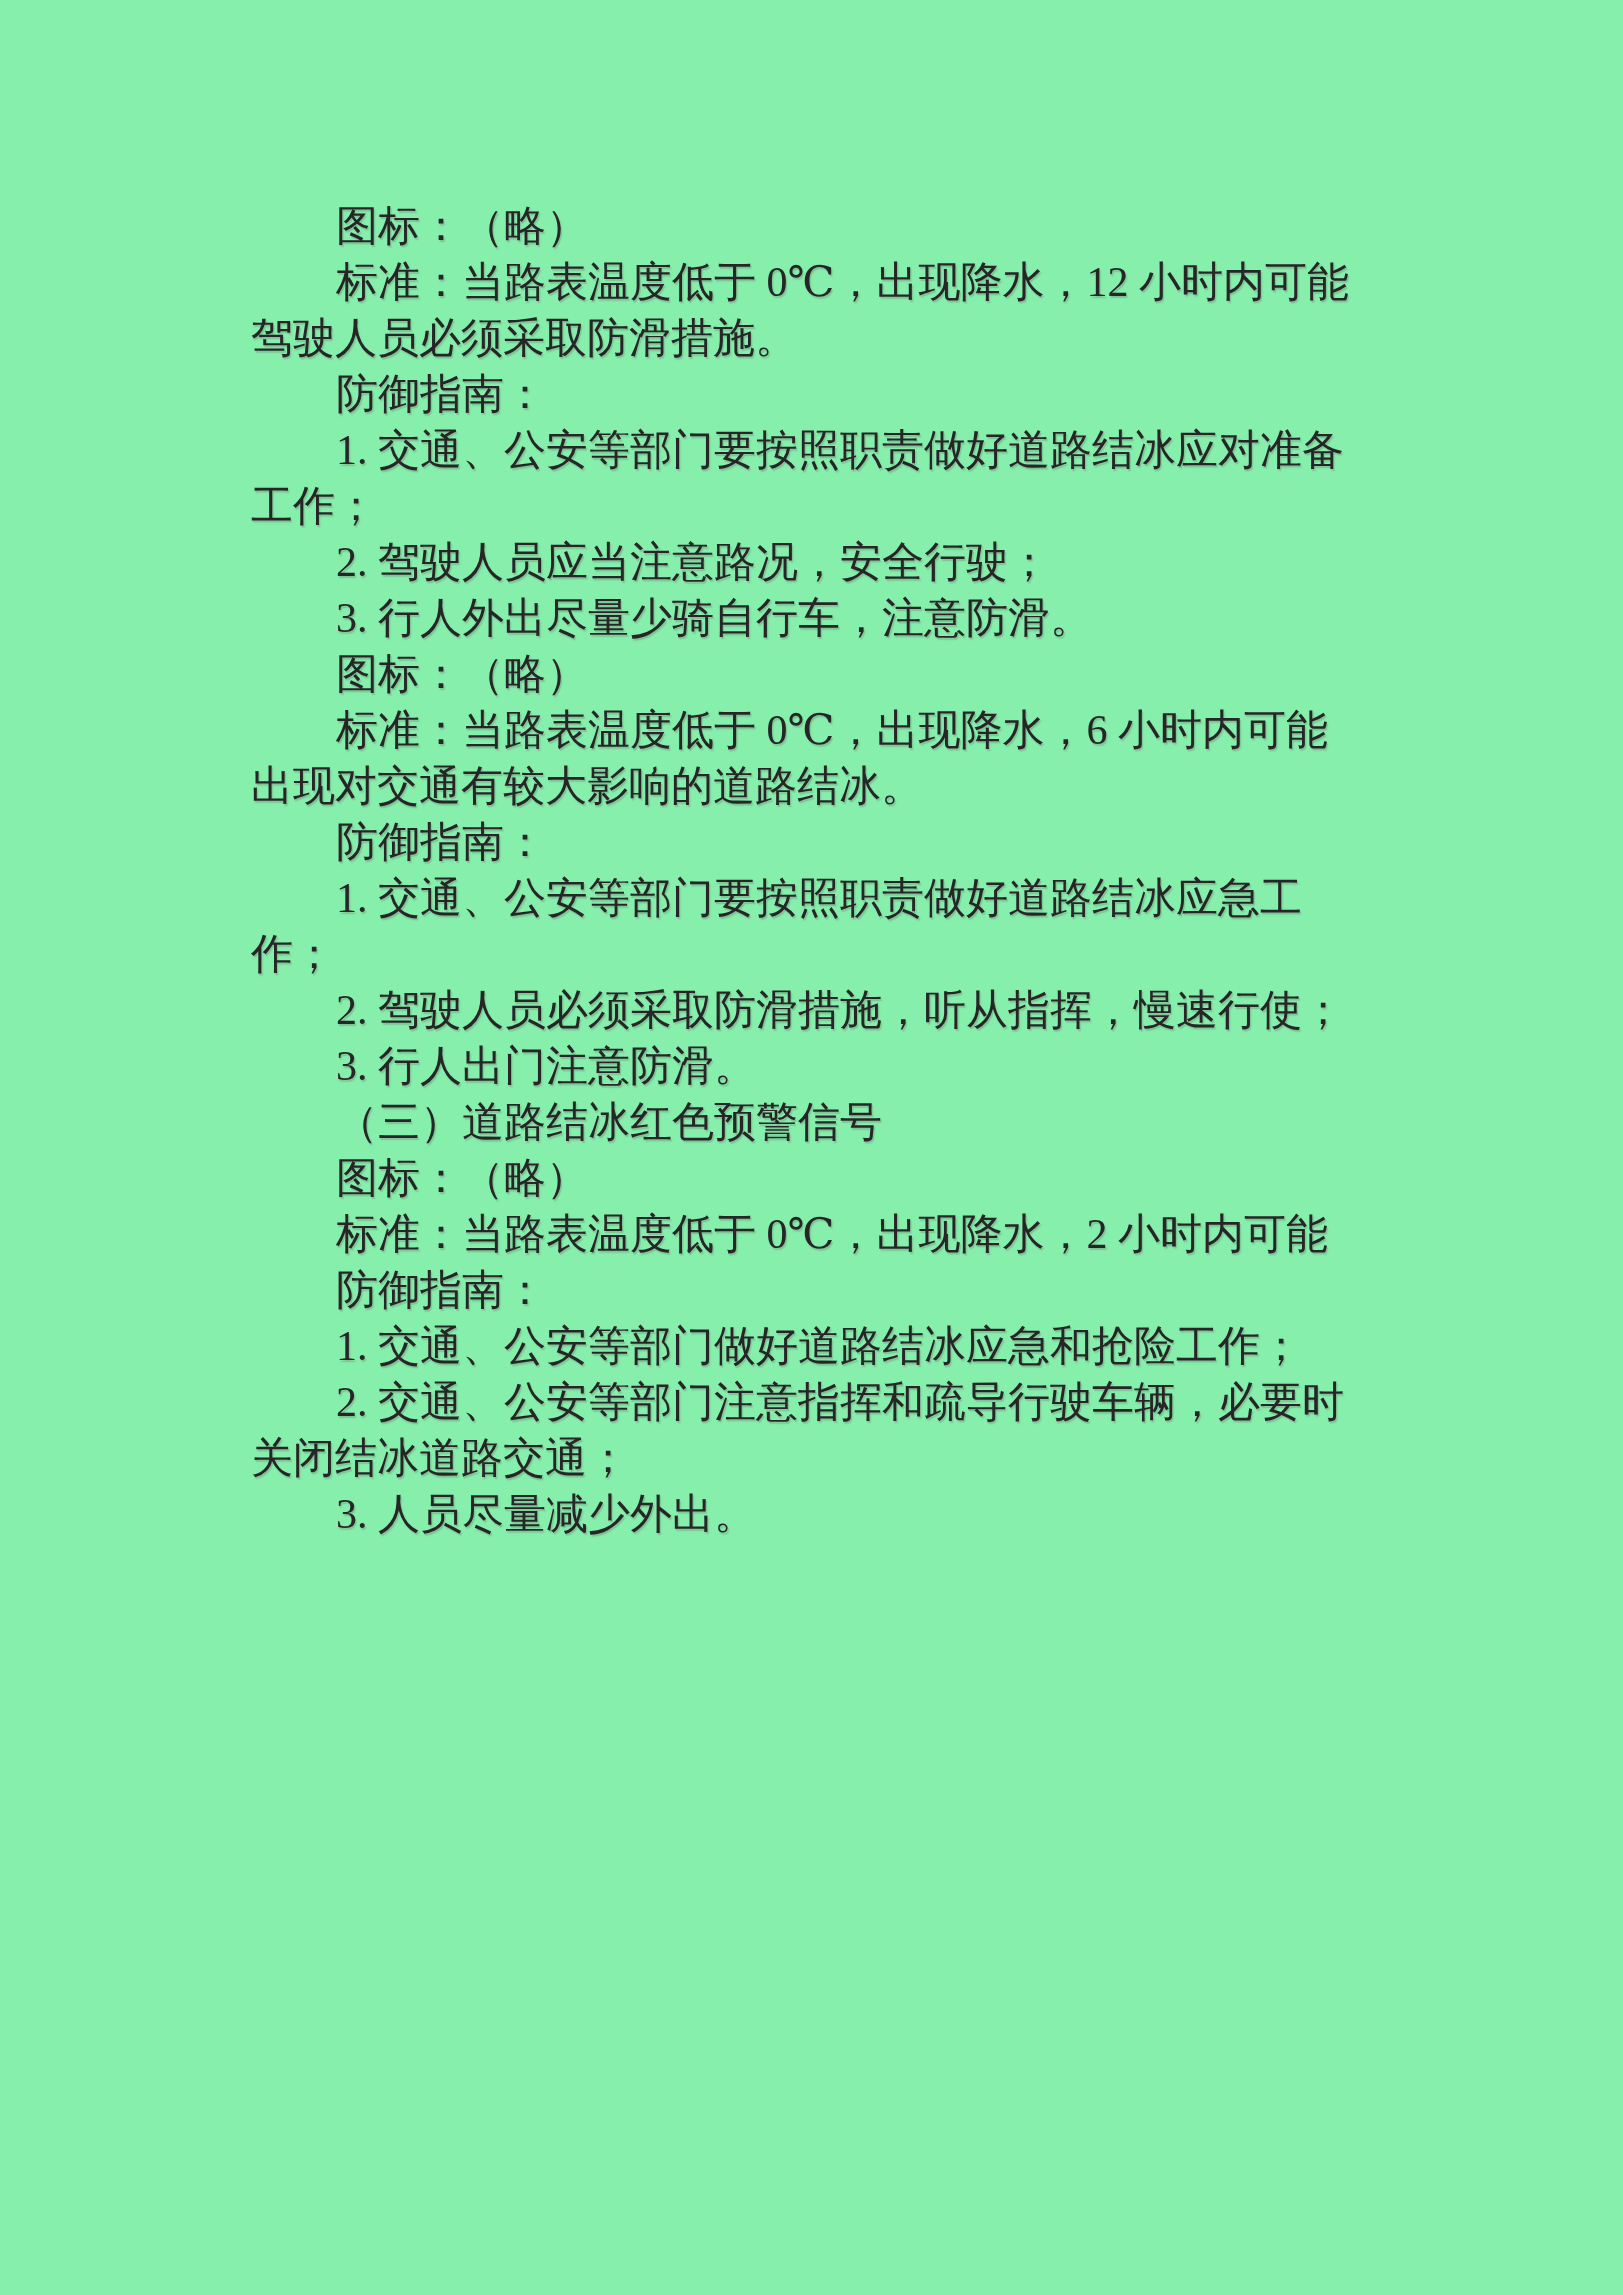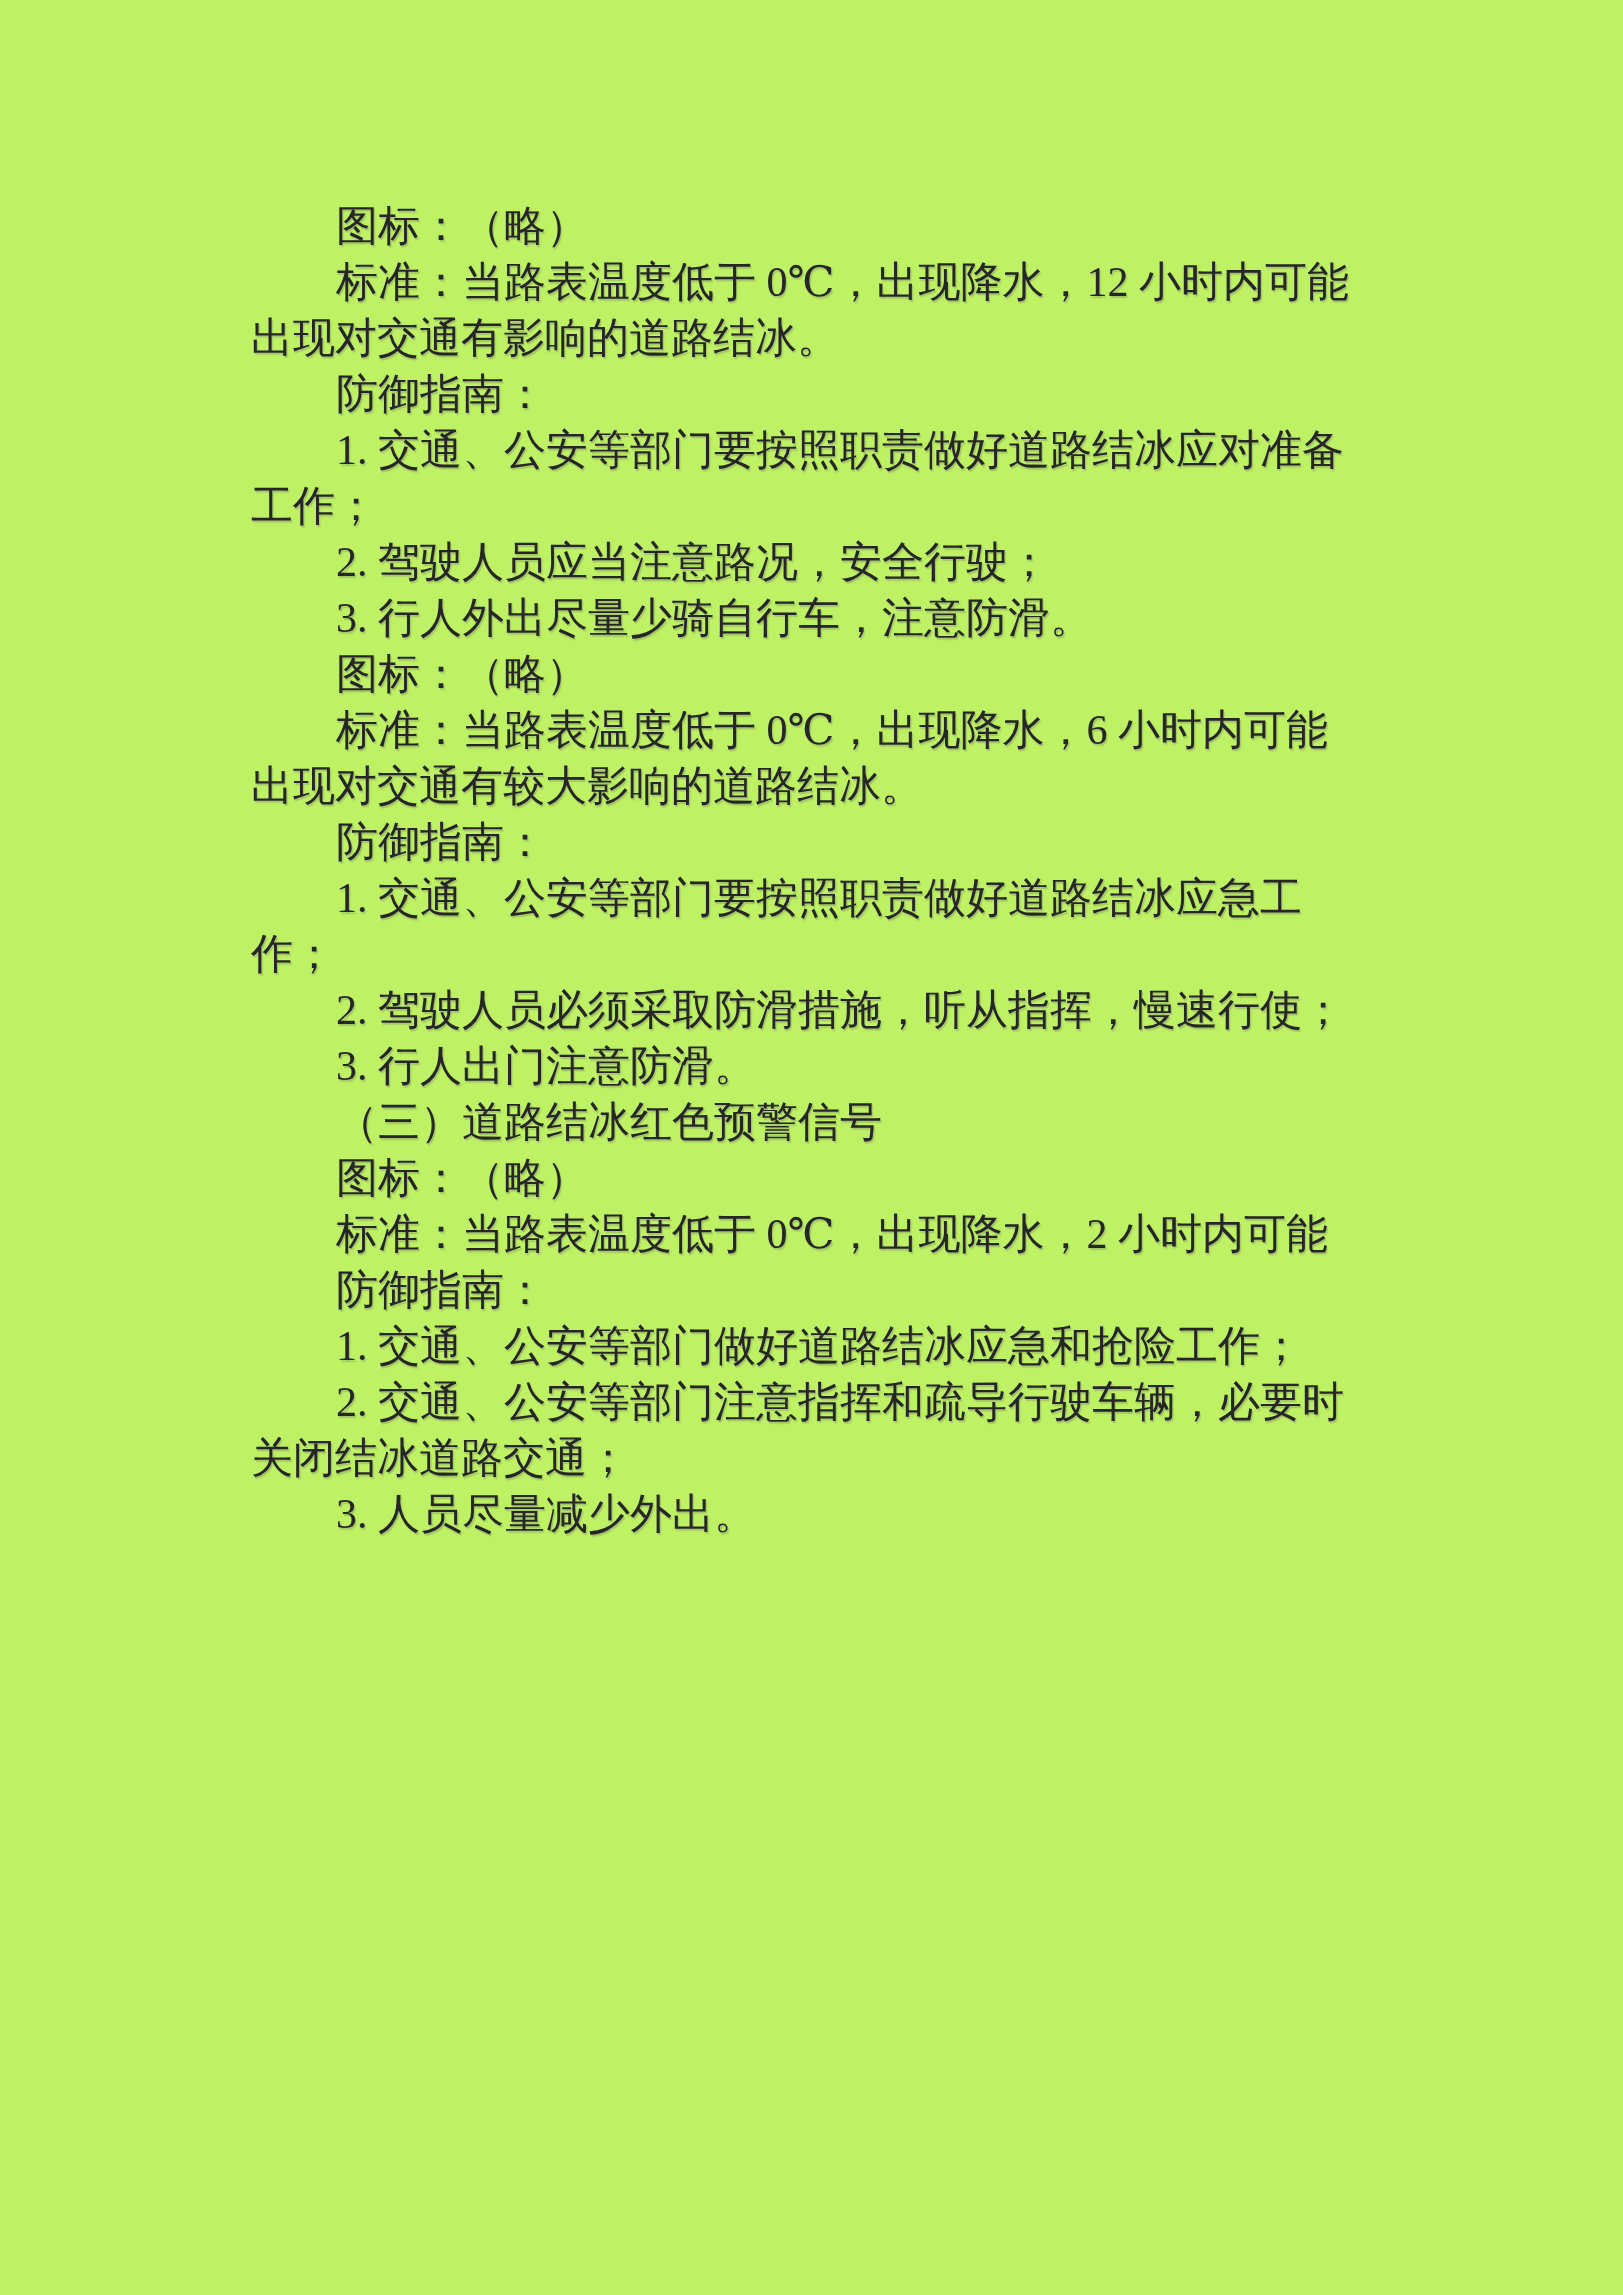--- a/index.html
+++ b/index.html
@@ -9,21 +9,21 @@
   }
   body {
     width: 1623px;
     height: 2295px;
     position: relative;
   }
   .page {
     position: relative;
     width: 1623px;
     height: 2295px;
-    background: #bef264;
+    background: #86efac;
     overflow: hidden;
   }
   .text-block {
     position: absolute;
     left: 251px;
     top: 198px;
     width: 1151px;
     font-family: "Liberation Serif", "DejaVu Serif", serif;
     font-size: 42px;
     line-height: 56px;
@@ -38,21 +38,21 @@
     text-indent: 85px;
   }
 </style>
 </head>
 <body>
 
 <main class="page">
   <section class="text-block" id="text-block">
       <div class="line indent">图标：（略）</div>
       <div class="line indent">标准：当路表温度低于 0℃，出现降水，12 小时内可能</div>
-      <div class="line">出现对交通有影响的道路结冰。</div>
+      <div class="line">驾驶人员必须采取防滑措施。</div>
       <div class="line indent">防御指南：</div>
       <div class="line indent">1. 交通、公安等部门要按照职责做好道路结冰应对准备</div>
       <div class="line">工作；</div>
       <div class="line indent">2. 驾驶人员应当注意路况，安全行驶；</div>
       <div class="line indent">3. 行人外出尽量少骑自行车，注意防滑。</div>
       <div class="line indent">图标：（略）</div>
       <div class="line indent">标准：当路表温度低于 0℃，出现降水，6 小时内可能</div>
       <div class="line">出现对交通有较大影响的道路结冰。</div>
       <div class="line indent">防御指南：</div>
       <div class="line indent">1. 交通、公安等部门要按照职责做好道路结冰应急工</div>

